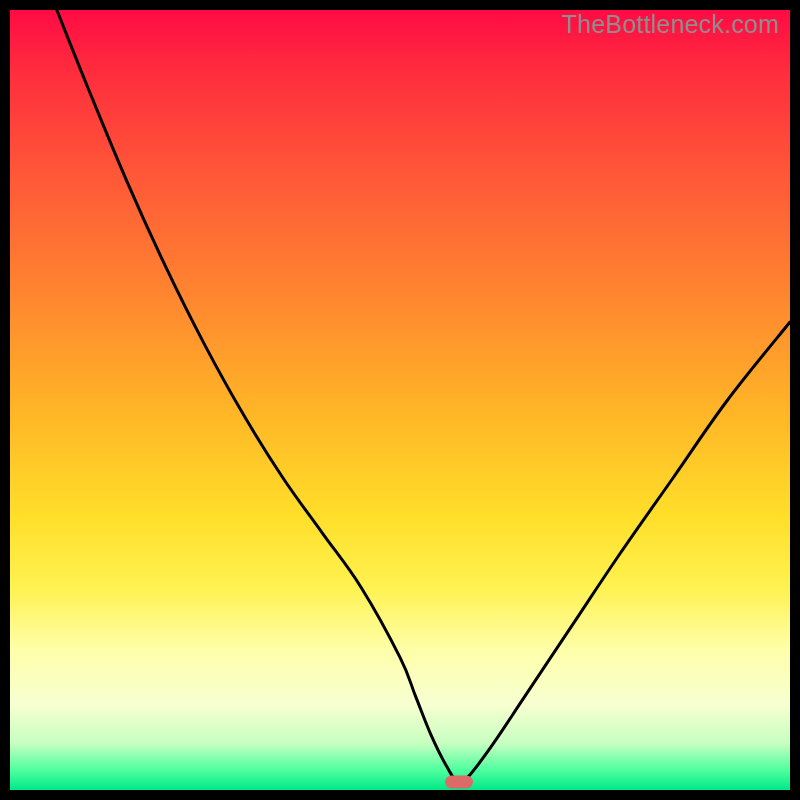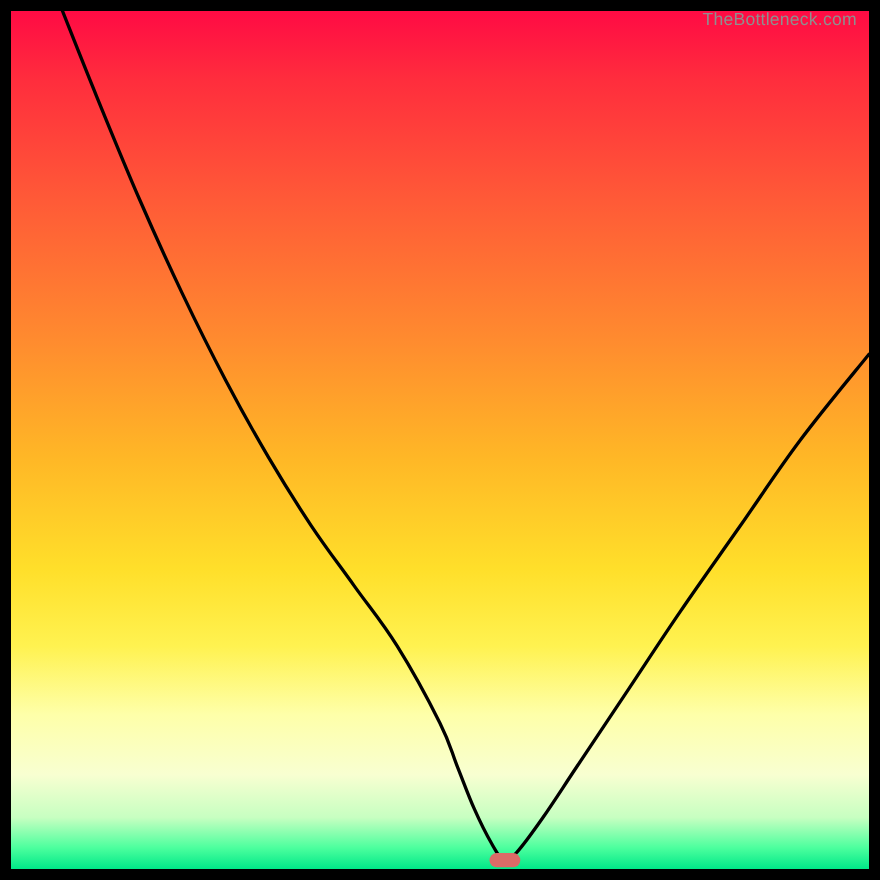--- a/index.html
+++ b/index.html
@@ -60,21 +60,21 @@
     width: 28px;
     height: 13px;
     border-radius: 7px;
     background: #db6b67;
     transform: translate(-50%, -50%);
   }
   .watermark {
     position: absolute;
     top: 0;
     right: 11px;
-    font-size: 16px;
+    font-size: 25px;
     font-weight: 500;
     color: #8f8f8f;
     letter-spacing: 0.2px;
     user-select: none;
   }
 </style>
 </head>
 <body>
 
 <div class="frame">

